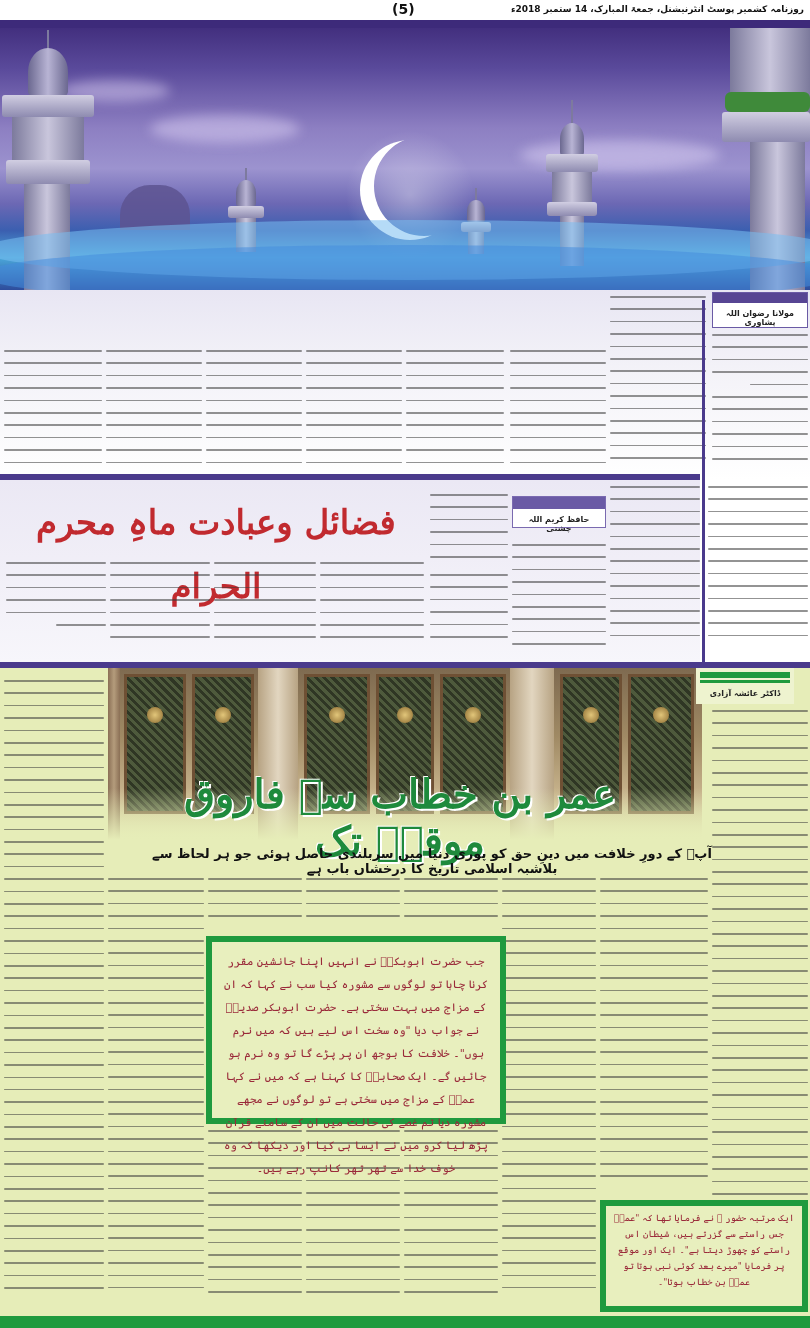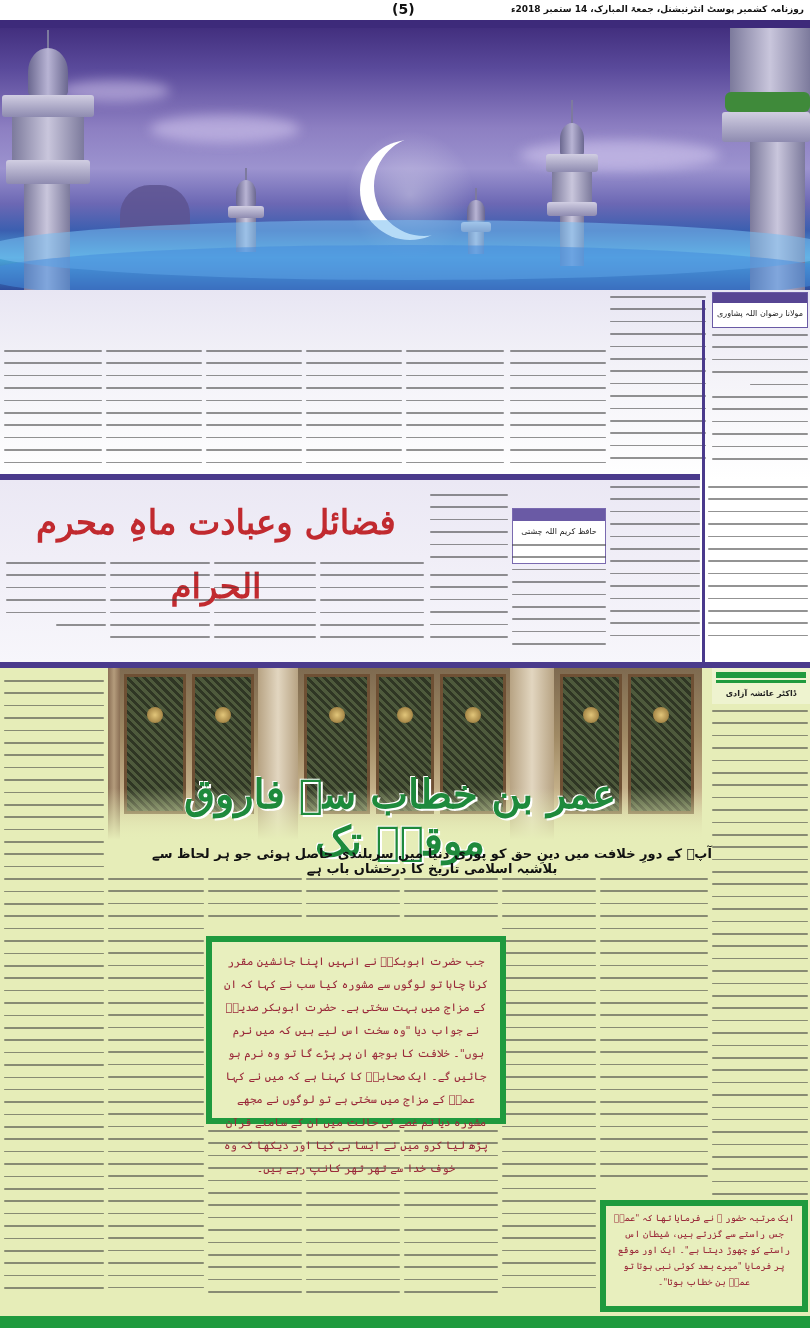--- a/index.html
+++ b/index.html
@@ -33,21 +33,21 @@
   .tower .balcony { position: absolute; background: linear-gradient(180deg,#d1cee2,#8e8bb0); border-radius: 3px; }
 
   
   .title1 { position: absolute; left: 210px; top: 282px; width: 395px; text-align: center; direction: rtl; }
   .title1 .l1 { font-family: "DejaVu Serif", serif; font-size: 22px; color: #2e2a6a; font-weight: bold; }
   .title1 .l2 { font-family: "DejaVu Serif", serif; font-size: 30px; color: #1f8a3a; font-weight: bold; margin-top: 4px;
     text-shadow: 1px 1px 0 #fff; }
 
   .byline { position: absolute; background: #fff; border: 1px solid #6a5aa5; }
   .byline .bar { height: 10px; background: #574593; }
-  .byline .name { font-size: 8px; text-align: center; padding: 6px 2px; color: #222; direction: rtl; font-weight: normal; }
+  .byline .name { font-size: 8px; text-align: center; padding: 6px 2px; color: #222; direction: rtl; font-weight: bold; }
 
   
   .sec1 { position: absolute; left: 0; top: 290px; width: 810px; height: 190px;
     background: linear-gradient(180deg, #e8e6f3 0%, #f3f2f8 40%, #ffffff 100%); }
   .divider-purple { position: absolute; left: 0; height: 6px; background: #4a3a8c; }
   .sec2-left { position: absolute; left: 0; top: 480px; width: 700px; height: 182px;
     background: linear-gradient(180deg, #ebe8f4, #f7f6fb); }
   .title2 { position: absolute; left: 6px; top: 490px; width: 420px; height: 64px; direction: rtl; text-align: center;
     font-family: "DejaVu Serif", serif; font-size: 34px; color: #c12a2f; font-weight: bold; line-height: 64px; }
   .vline { position: absolute; width: 3px; background: #4a3a8c; }
@@ -63,21 +63,21 @@
   .pillar { position: absolute; top: 0; height: 172px; background: linear-gradient(90deg,#8a6f55,#b49c7c,#8a6f55); }
   .title3 { position: absolute; left: 160px; top: 770px; width: 480px; text-align: center; direction: rtl;
     font-family: "DejaVu Serif", serif; font-size: 40px; color: #1e8a3c; font-weight: bold;
     text-shadow: 2px 2px 0 #fff, -1px -1px 0 #fff; }
   .subtitle3 { position: absolute; left: 142px; top: 846px; width: 580px; text-align: center; direction: rtl;
     font-size: 13px; font-weight: bold; color: #111; }
 
   .quote { position: absolute; border: 6px solid #1f9a3e; background: #e8efbe; padding: 8px 10px; direction: rtl; text-align: center; }
   .quote p { font-family: "DejaVu Serif", serif; color: #9a2a3a; font-size: 11px; line-height: 23px; }
 
-  .byline3 { position: absolute; left: 712px; top: 668px; width: 98px; height: 36px; background: #eef3cf; }
+  .byline3 { position: absolute; left: 696px; top: 668px; width: 98px; height: 36px; background: #eef3cf; }
   .byline3 .bar1 { height: 6px; background: #1f9a3e; margin: 4px 4px 0; }
   .byline3 .bar2 { height: 3px; background: #1f9a3e; margin: 2px 4px 0; }
   .byline3 .name { font-size: 8px; text-align: center; padding-top: 6px; color: #222; font-weight: bold; direction: rtl; }
 
   .footer-bar { position: absolute; left: 0; top: 1316px; width: 810px; height: 12px; background: #1f9a3e; }
 
   .lines { position: absolute; overflow: hidden; }
   .lines .ln { height: 1.6px; background: #3a3a3a; opacity: 0.55; margin-bottom: 10.8px; border-radius: 1px; }
 </style>
 </head>
@@ -249,21 +249,21 @@
     <div class="ln"></div>
     <div class="ln"></div>
     <div class="ln"></div>
 </div>
 <div class="divider-purple" style="top:474px;width:700px;"></div>
 
 <div class="sec2-left"></div>
 <div class="vline" style="left:702px;top:300px;height:362px;"></div>
 <div class="title2">فضائل وعبادت ماہِ محرم الحرام</div>
 
-<div class="byline" style="left:512px;top:508px;width:94px;height:56px;border-color:#7a6ab0;">
+<div class="byline" style="left:512px;top:496px;width:94px;height:32px;border-color:#7a6ab0;">
   <div class="bar" style="height:12px;background:#6a5aa5;"></div>
   <div class="name">حافظ کریم اللہ چشتی</div>
 </div>
 
 <div class="lines" style="left:430px;top:494px;width:78px;height:80px;">
   <div class="ln"></div>
     <div class="ln"></div>
     <div class="ln"></div>
     <div class="ln"></div>
     <div class="ln"></div>

